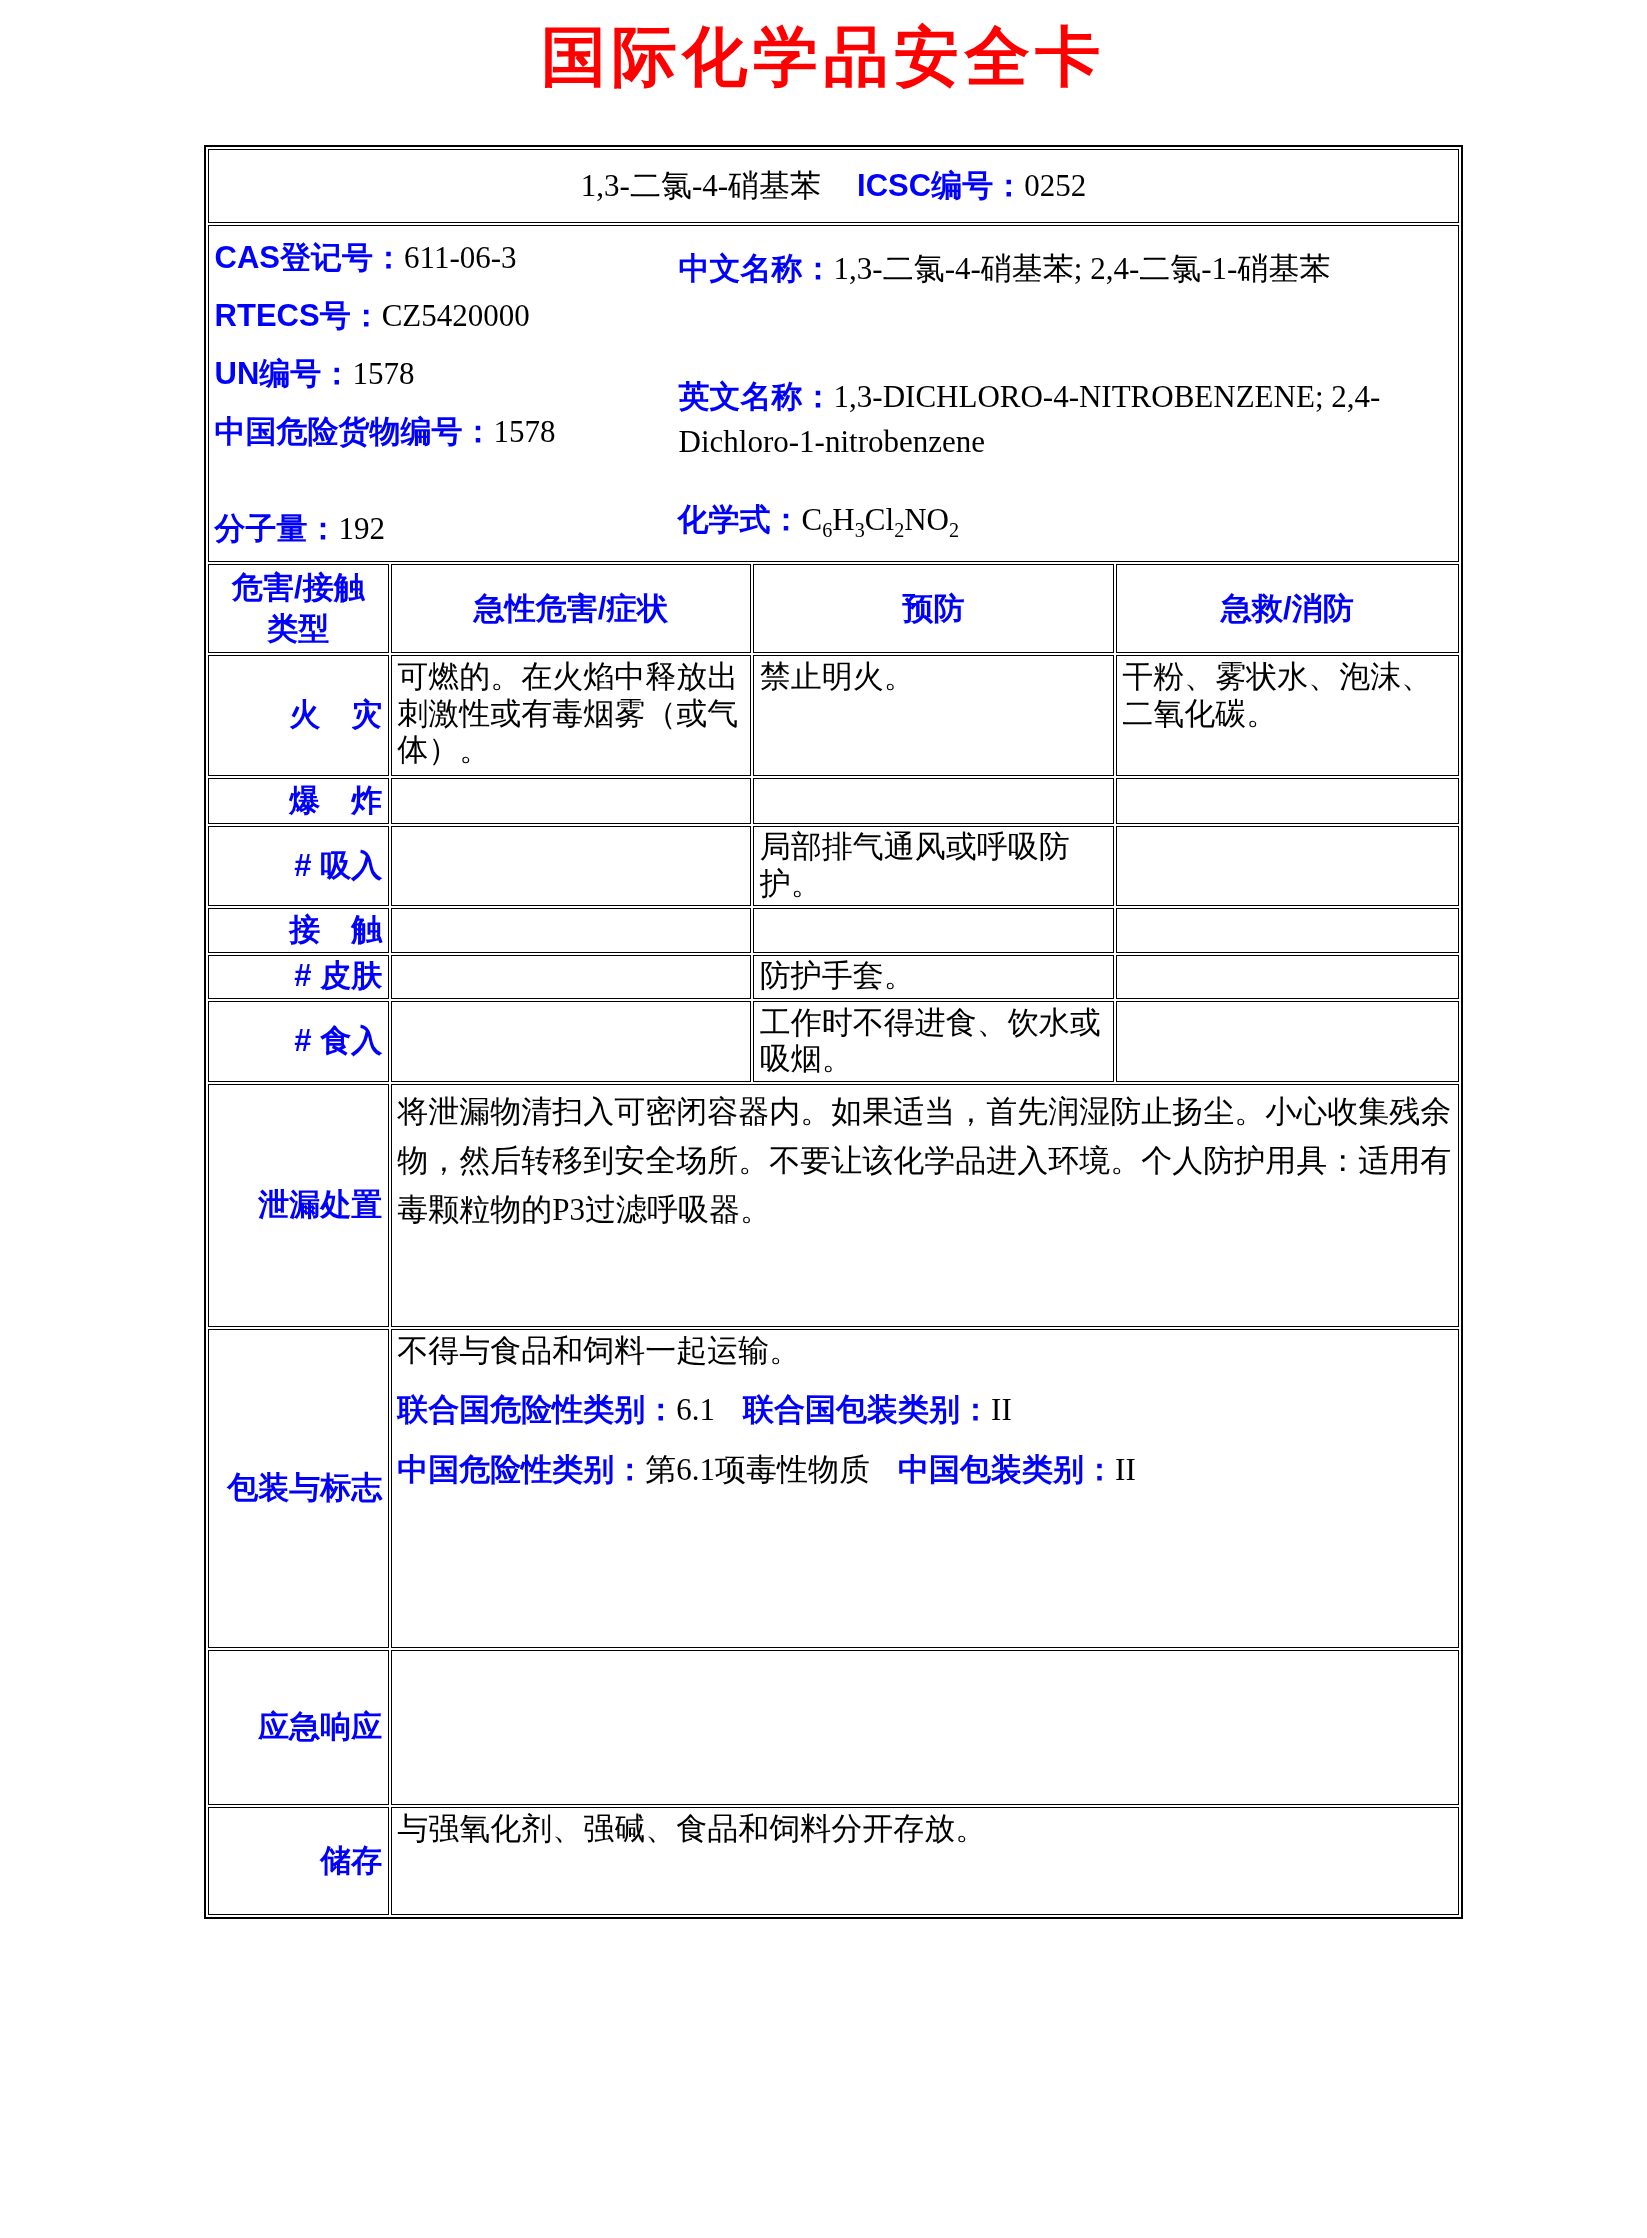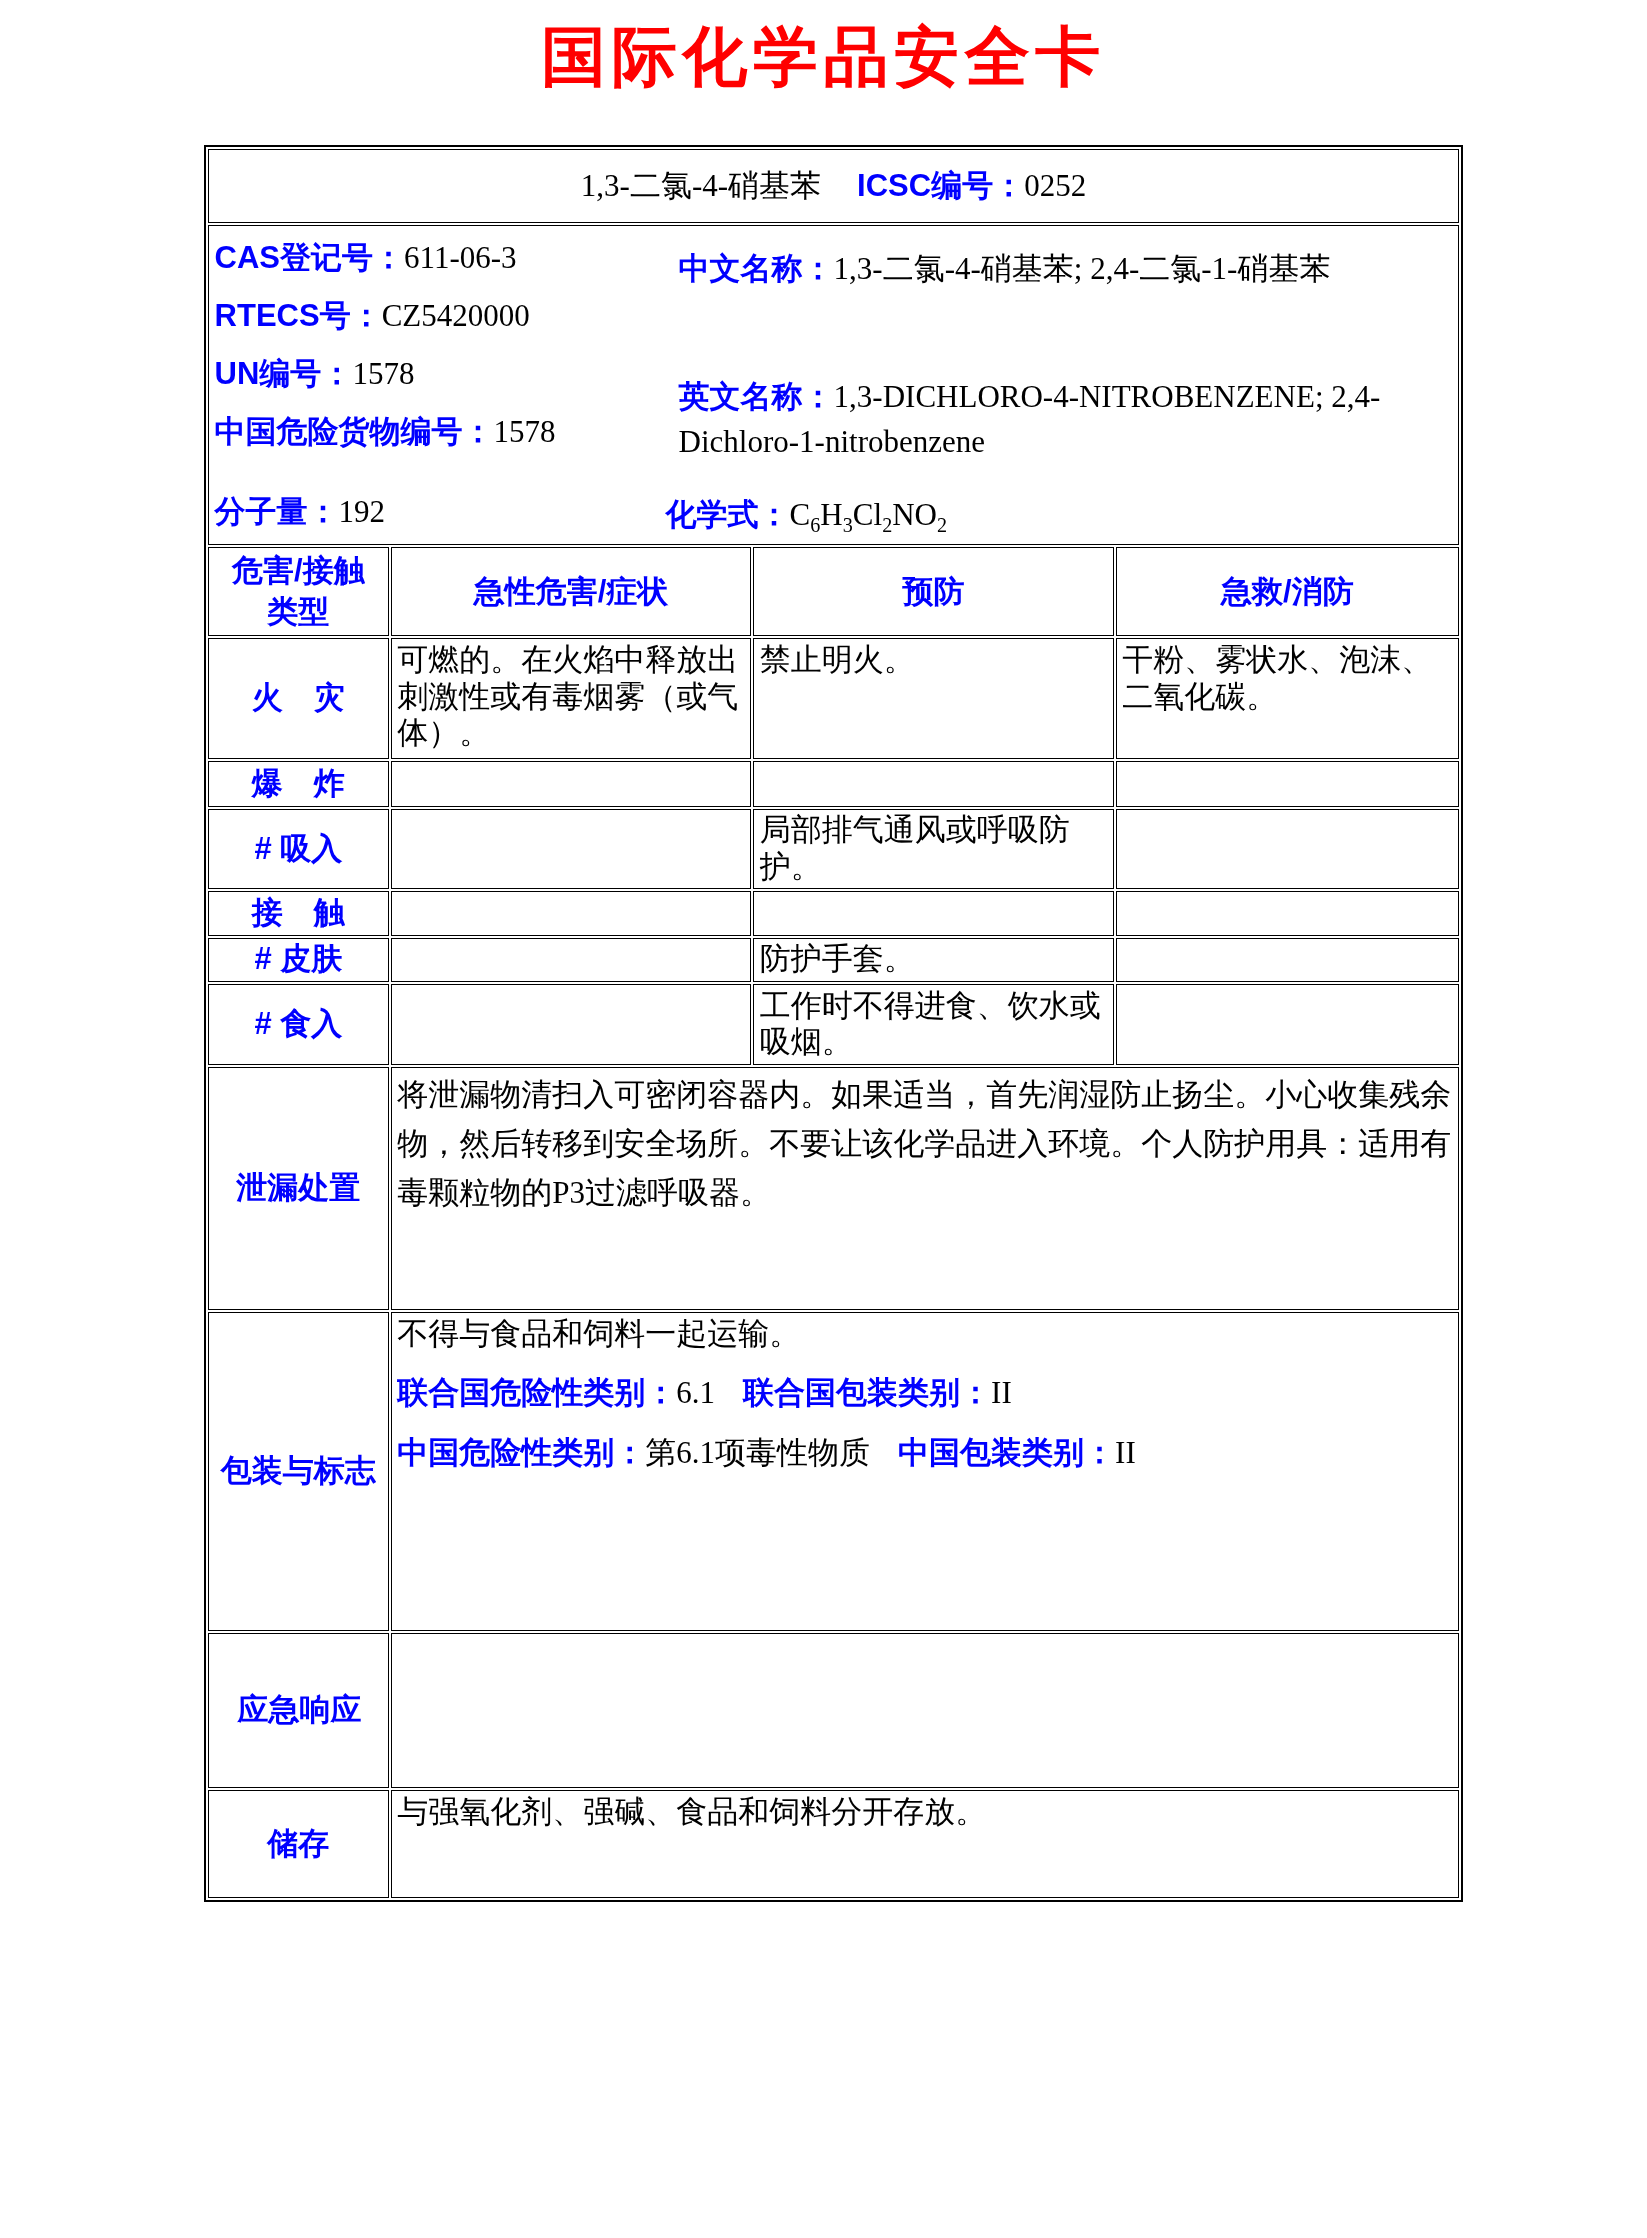--- a/index.html
+++ b/index.html
@@ -50,36 +50,36 @@
   .namebar { display: flex; justify-content: center; align-items: baseline; padding: 0 5.6px; gap: 36px; }
   
   td.c-id { height: 312px; }
   .id-grid { display: flex; height: 100%; }
   .id-left  { width: 447px; display: flex; flex-direction: column; }
   .id-right { flex: 1; display: flex; flex-direction: column; }
   .grow { flex: 1 1 auto; }
   .id-line { margin: 0; line-height: 58px; white-space: nowrap; }
   .name-para { margin: 17px; line-height: 45px; }
   .name-para.en { margin-top: 66px; }
-  .formula-line { margin: 4px; line-height: 45px; }
+  .formula-line { margin: 16px; line-height: 45px; }
   sub { font-size: 65%; line-height: 0; }
   
   td.hcell {
     vertical-align: middle;
     text-align: center;
     color: #0000ff;
     font-family: "Liberation Sans", "DejaVu Sans", sans-serif;
     font-weight: bold;
     height: 82px;
     line-height: 1.3;
   }
   .hline { display: block; }
   td.rowlabel {
     vertical-align: middle;
-    text-align: center;
+    text-align: right;
     color: #0000ff;
     font-family: "Liberation Sans", "DejaVu Sans", sans-serif;
     font-weight: bold;
     white-space: nowrap;
   }
   td.h-fire { height: 113px; }
   td.h-exp  { height: 38px; }
   td.h-con  { height: 35px; }
   td.h-inh  { height: 71px; }
   td.h-skin { height: 35px; }

